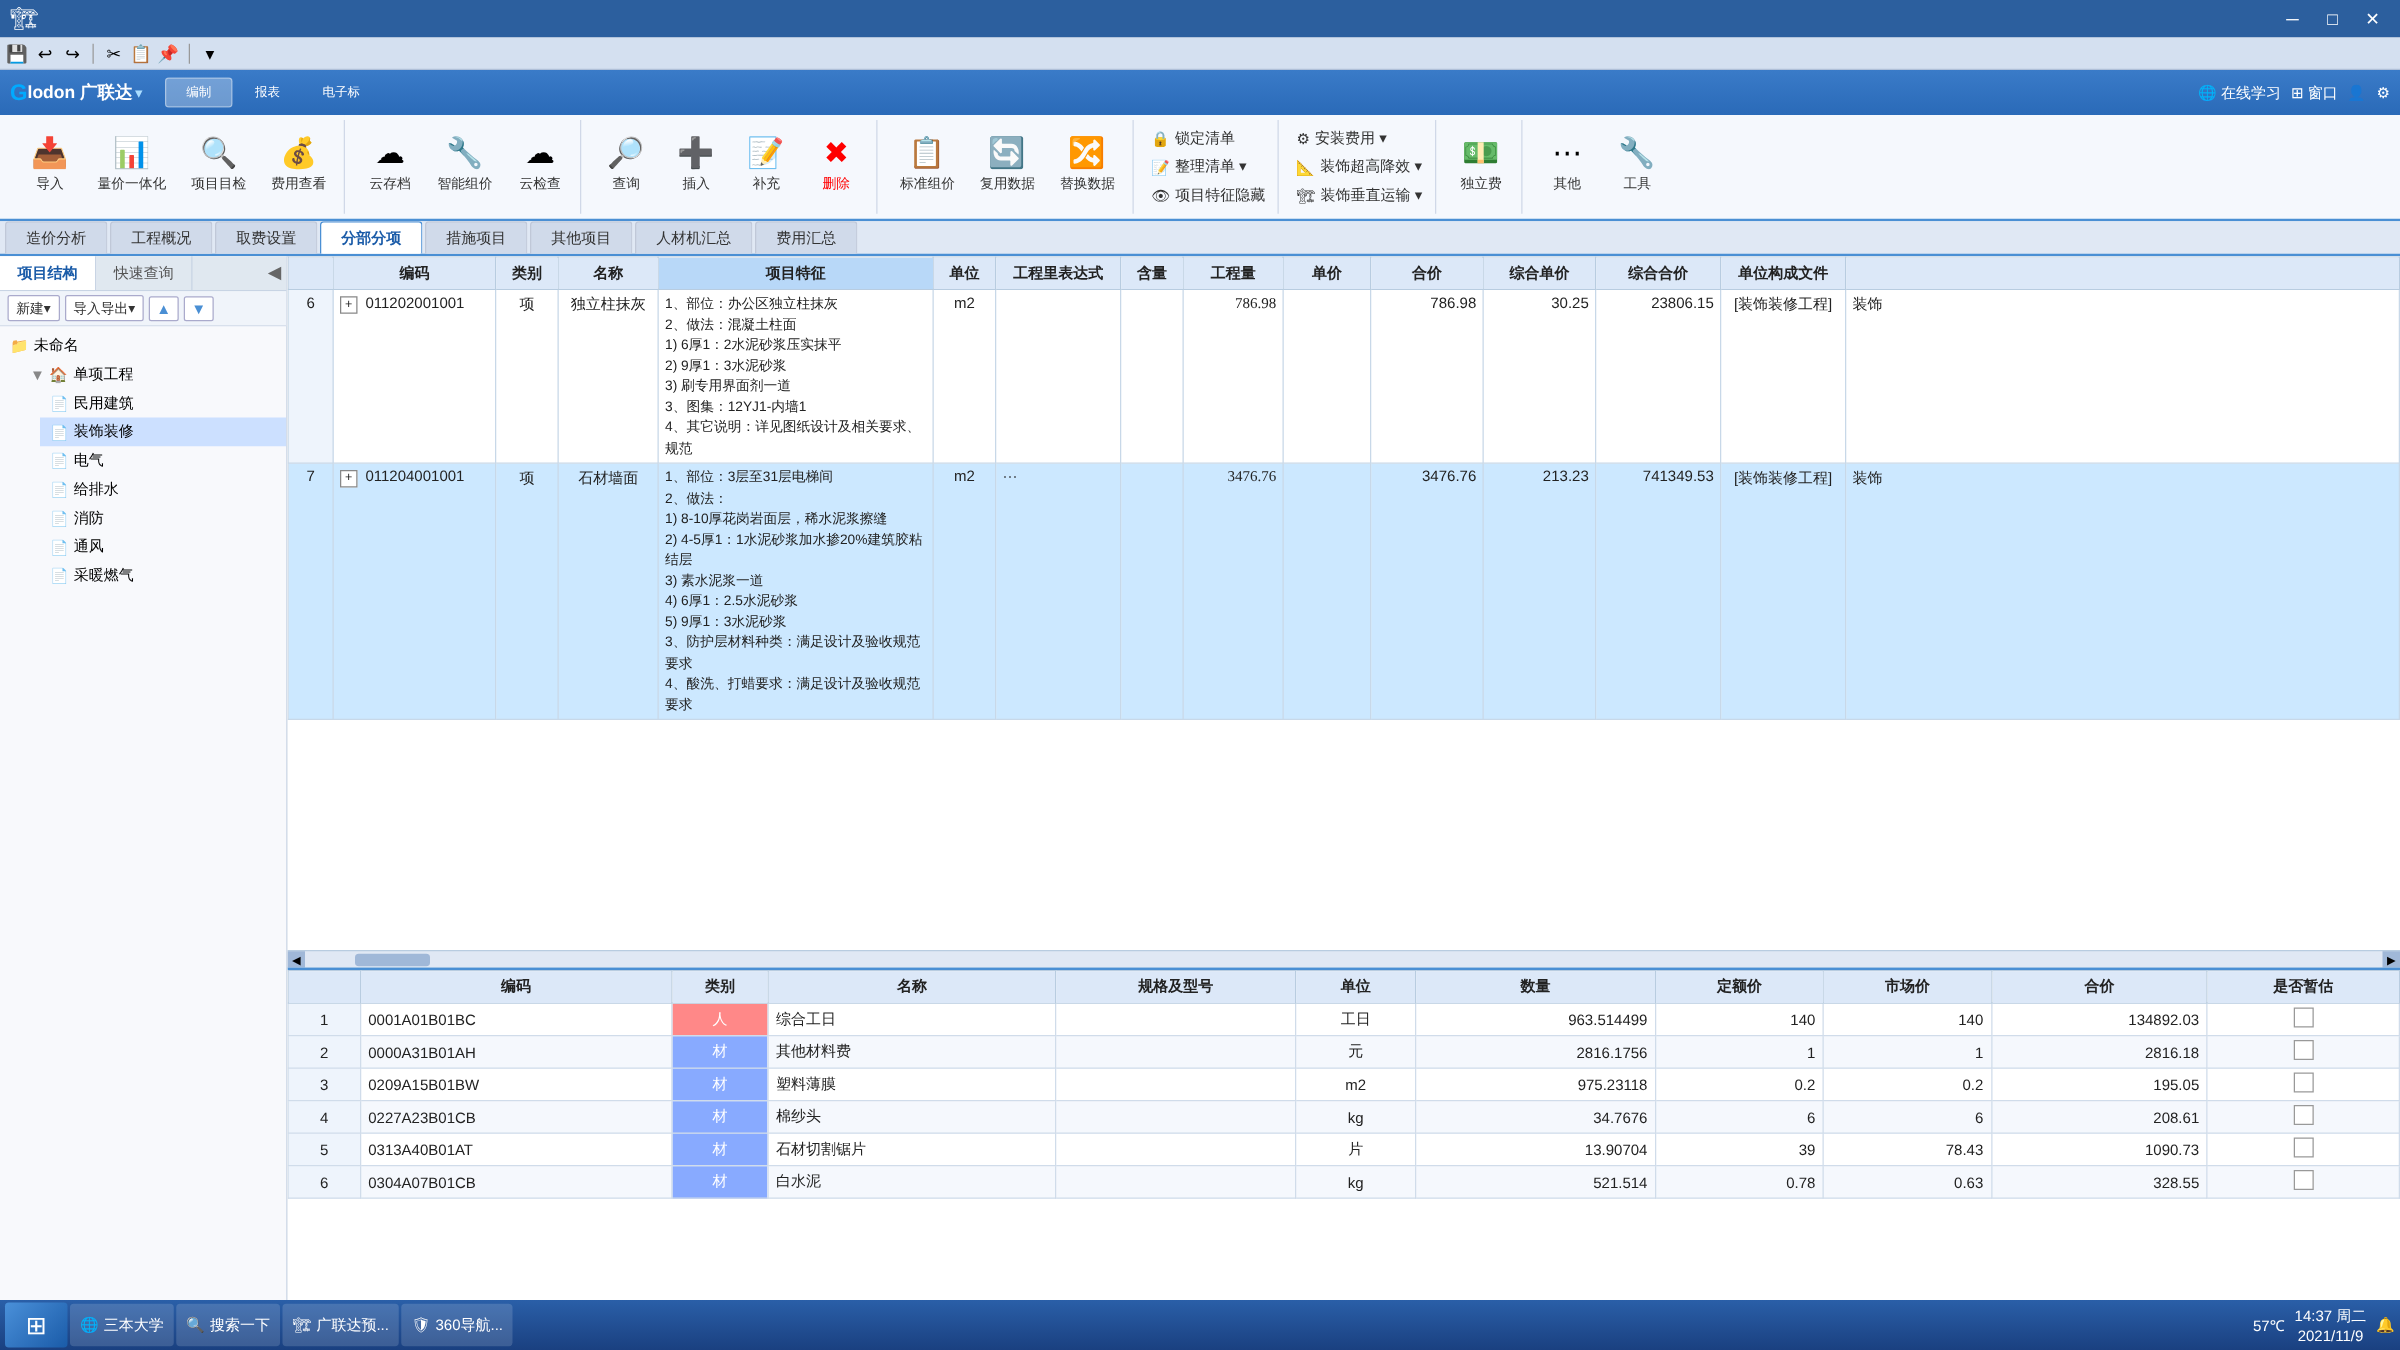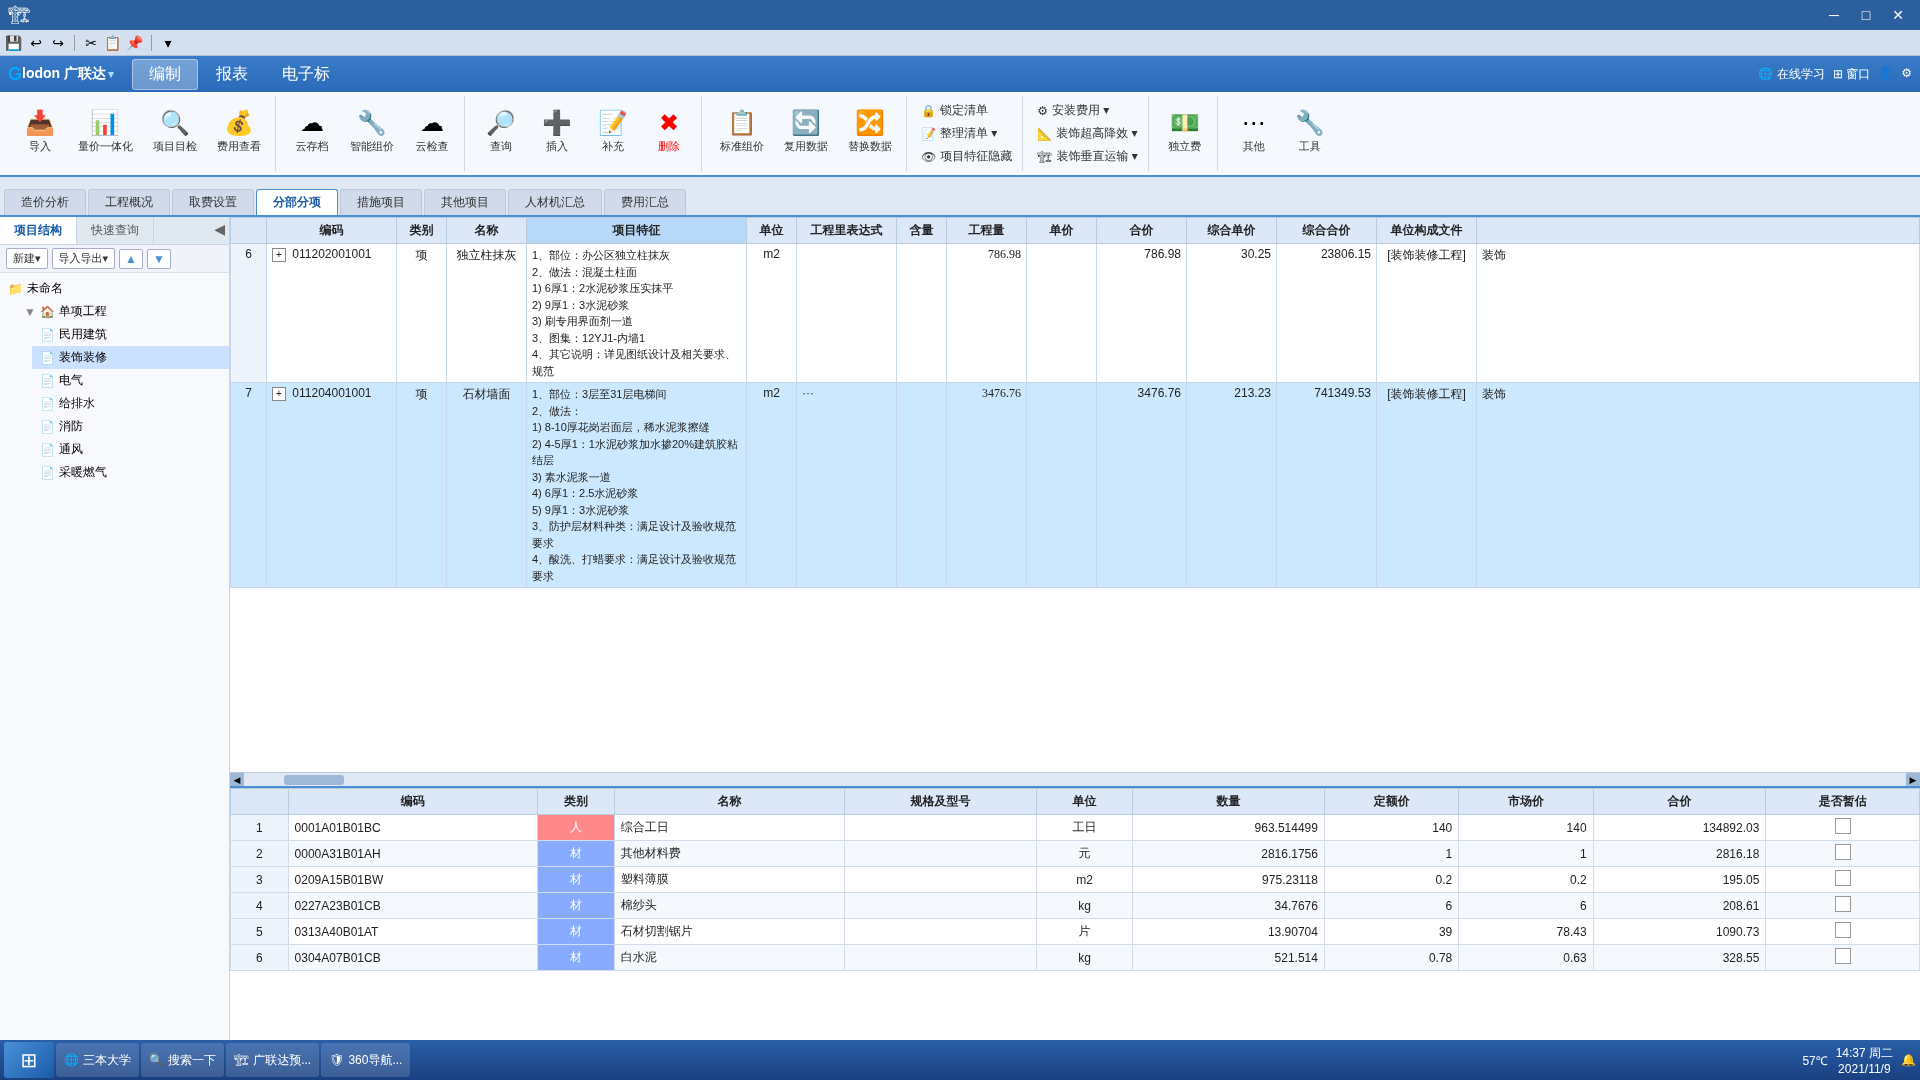--- a/index.html
+++ b/index.html
@@ -41,25 +41,25 @@
     .logo-area {
       display: flex;
       align-items: center;
       margin-right: 16px;
     }
     .menu-item {
       padding: 4px 16px;
       color: white;
       cursor: pointer;
       border-radius: 3px;
-      font-size: 16px;
+      font-size: 10px;
     }
     .menu-item:hover, .menu-item.active { background: rgba(255,255,255,0.2); }
     .menu-item.active { background: rgba(255,255,255,0.3); border: 1px solid rgba(255,255,255,0.4); }
-    .menu-right { margin-left: auto; display: flex; align-items: flex-start; gap: 8px; color: white; font-size: 12px; }
+    .menu-right { margin-left: auto; display: flex; align-items: center; gap: 8px; color: white; font-size: 12px; }
 
     
     .ribbon {
       height: 85px;
       background: #f5f8fd;
       border-bottom: 2px solid #4a8fd4;
       display: flex;
       align-items: stretch;
       padding: 4px 8px;
       gap: 4px;
@@ -108,21 +108,21 @@
     }
 
     
     .main-layout {
       display: flex;
       height: calc(1080px - 30px - 26px - 36px - 85px - 28px - 26px);
     }
 
     
     .tab-bar {
-      height: 40px;
+      height: 28px;
       background: #e0e8f4;
       display: flex;
       align-items: flex-end;
       border-bottom: 2px solid #4a8fd4;
       padding-left: 4px;
     }
     .tab-item {
       padding: 4px 16px;
       cursor: pointer;
       border: 1px solid #c0c8d8;

